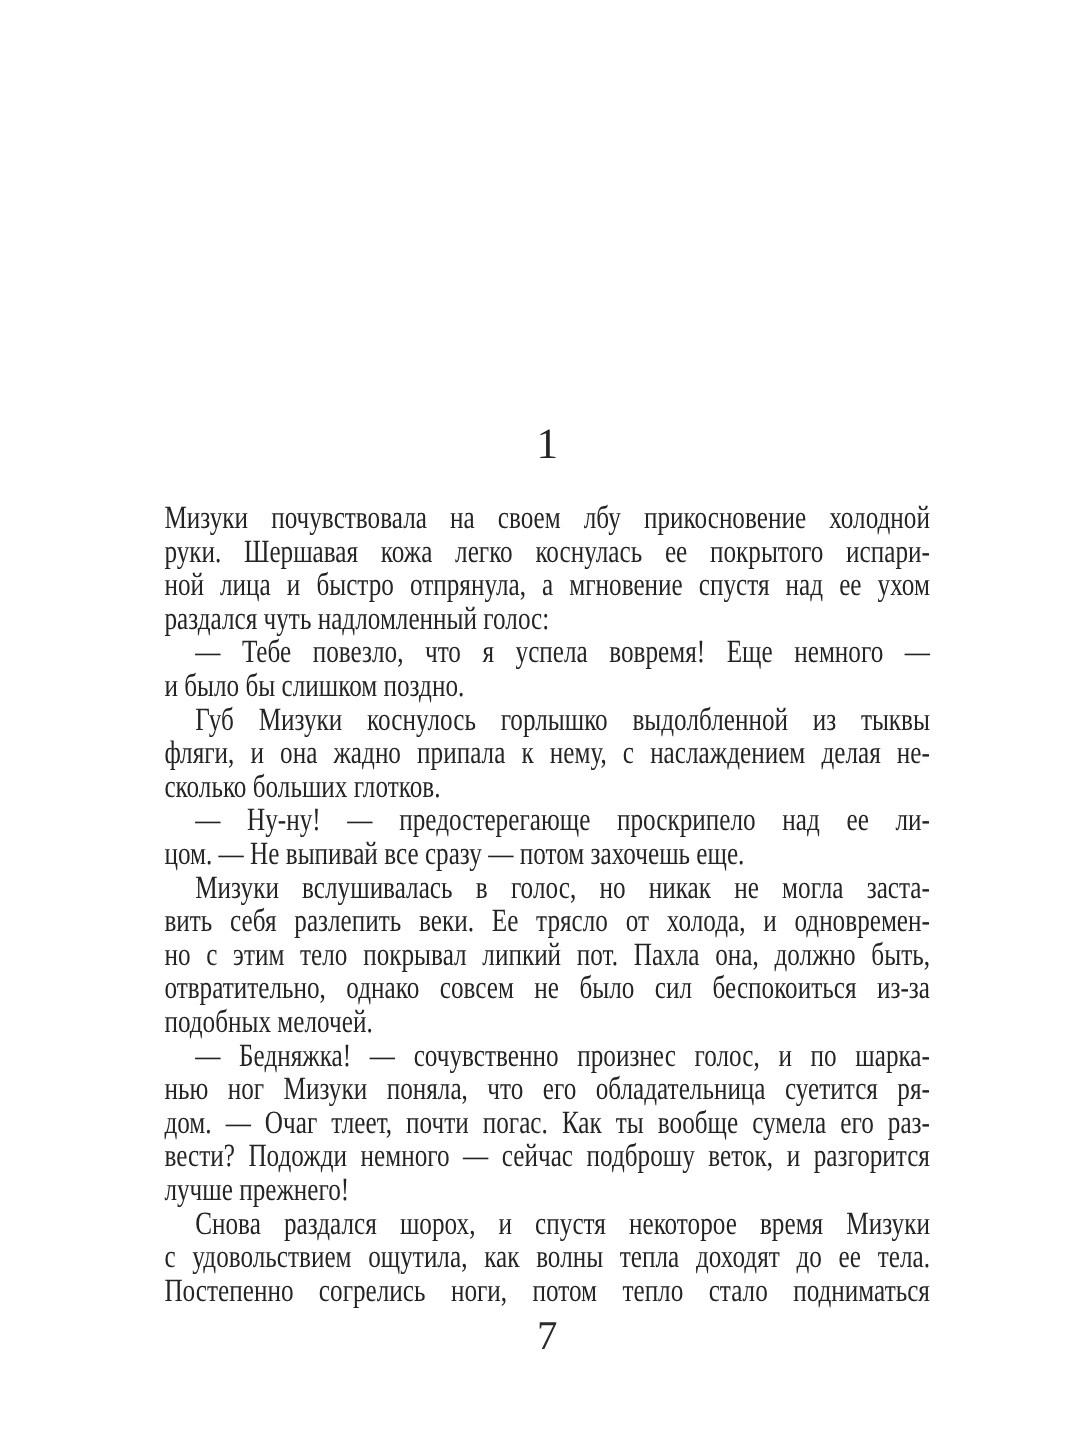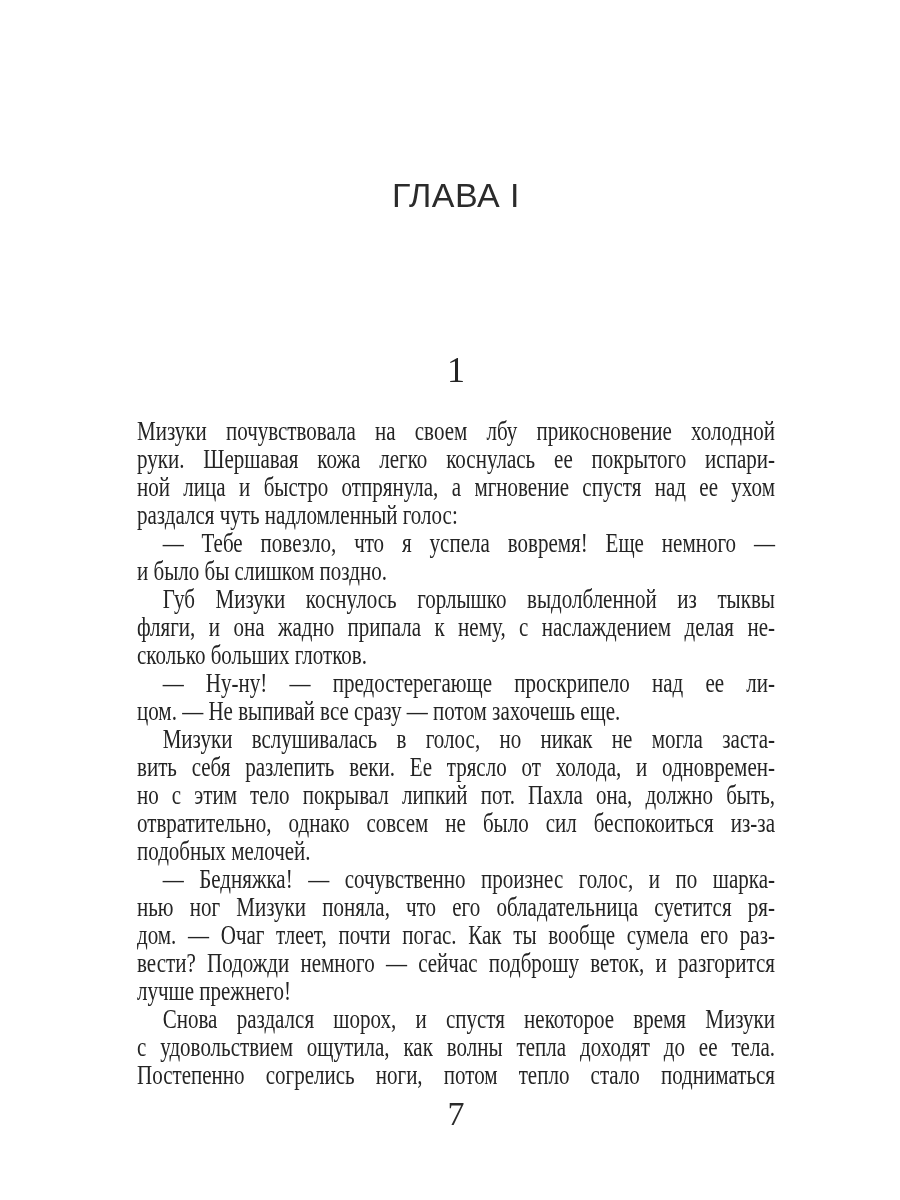--- a/index.html
+++ b/index.html
@@ -71,21 +71,20 @@
     font-size: 34px;
     line-height: 34px;
     color: #2b2b2b;
   }
 </style>
 </head>
 <body>
 
 <div class="page">
 
-  <div class="chapter-title">ГЛАВА I</div>
 
   <div class="section-number">1</div>
 
   <div class="body-text">
       <div class="para">
         <div class="line first-line">Мизуки почувствовала на своем лбу прикосновение холодной</div>
         <div class="line">руки. Шершавая кожа легко коснулась ее покрытого испари-</div>
         <div class="line">ной лица и быстро отпрянула, а мгновение спустя над ее ухом</div>
         <div class="line para-last">раздался чуть надломленный голос:</div>
       </div>

